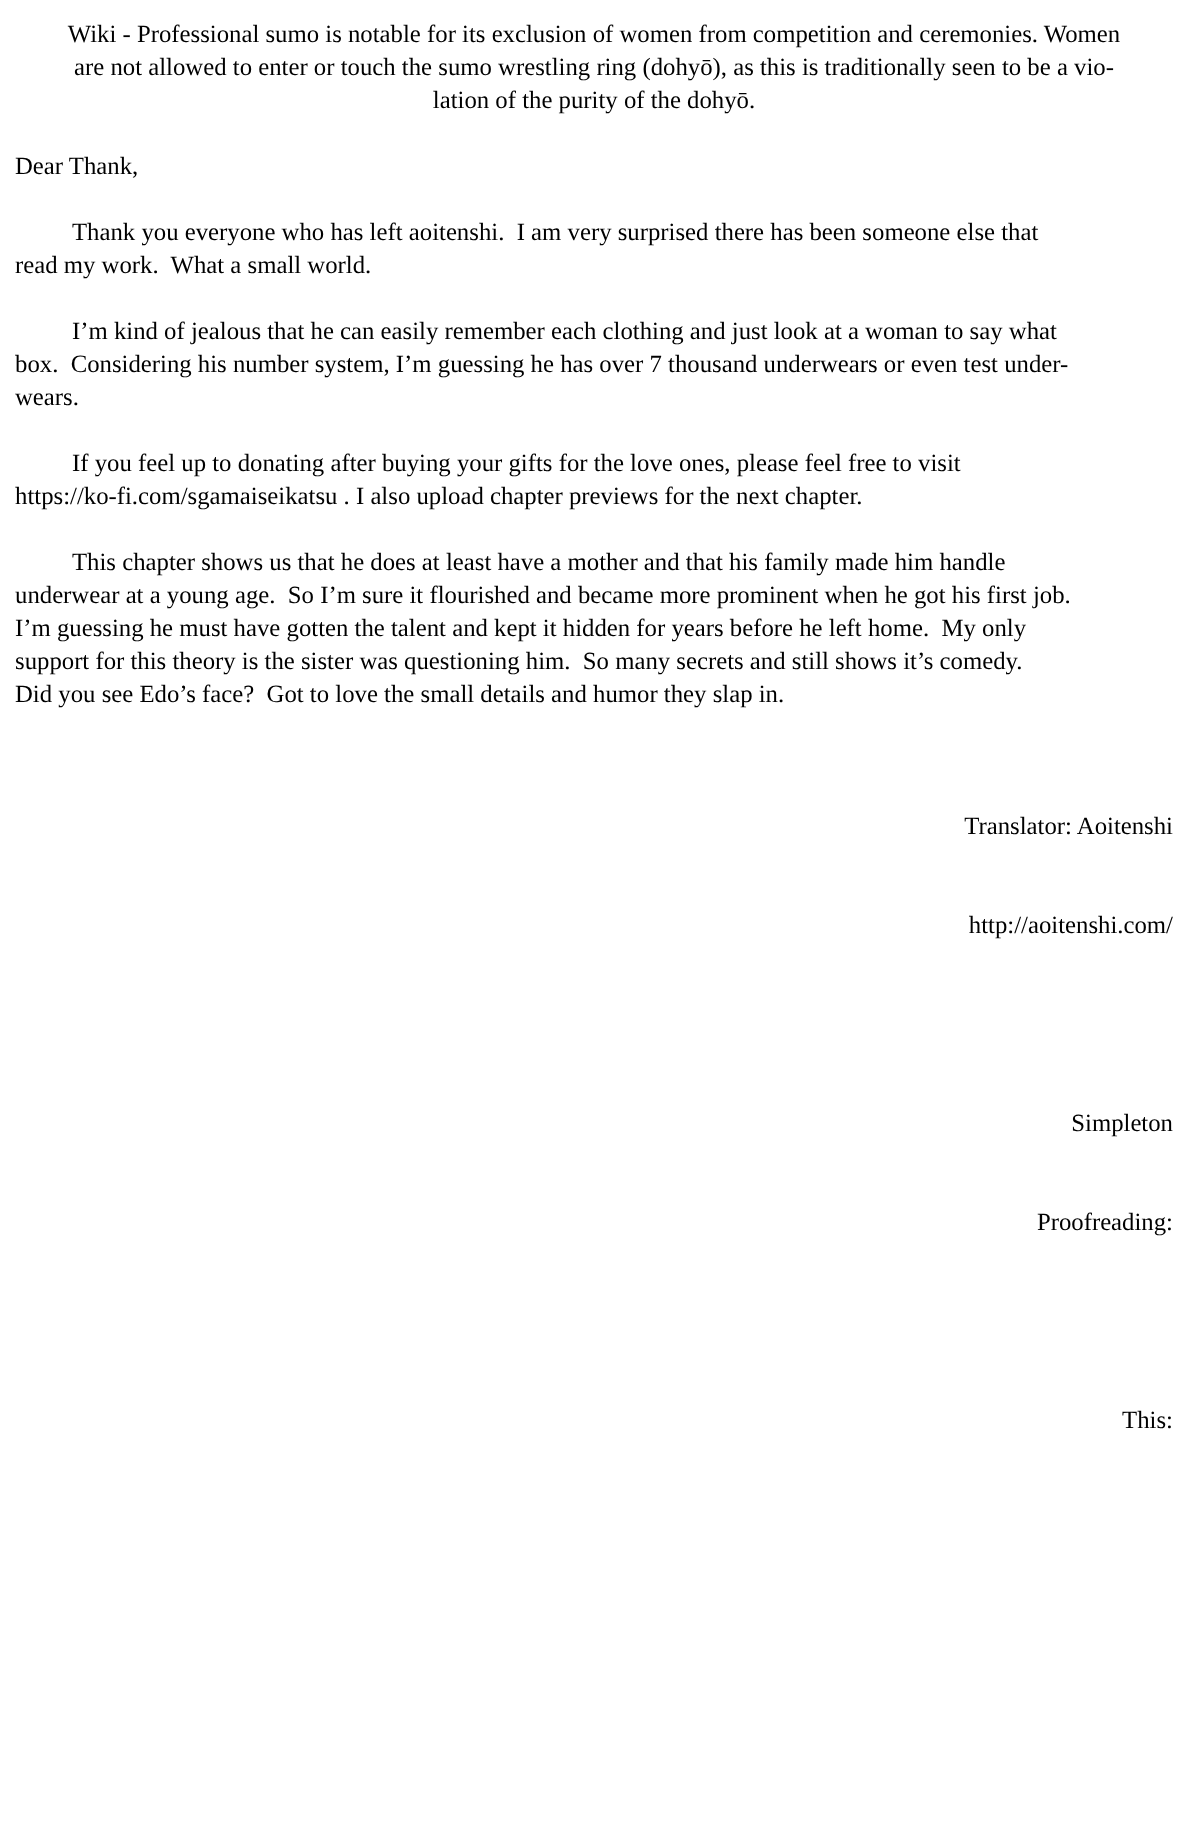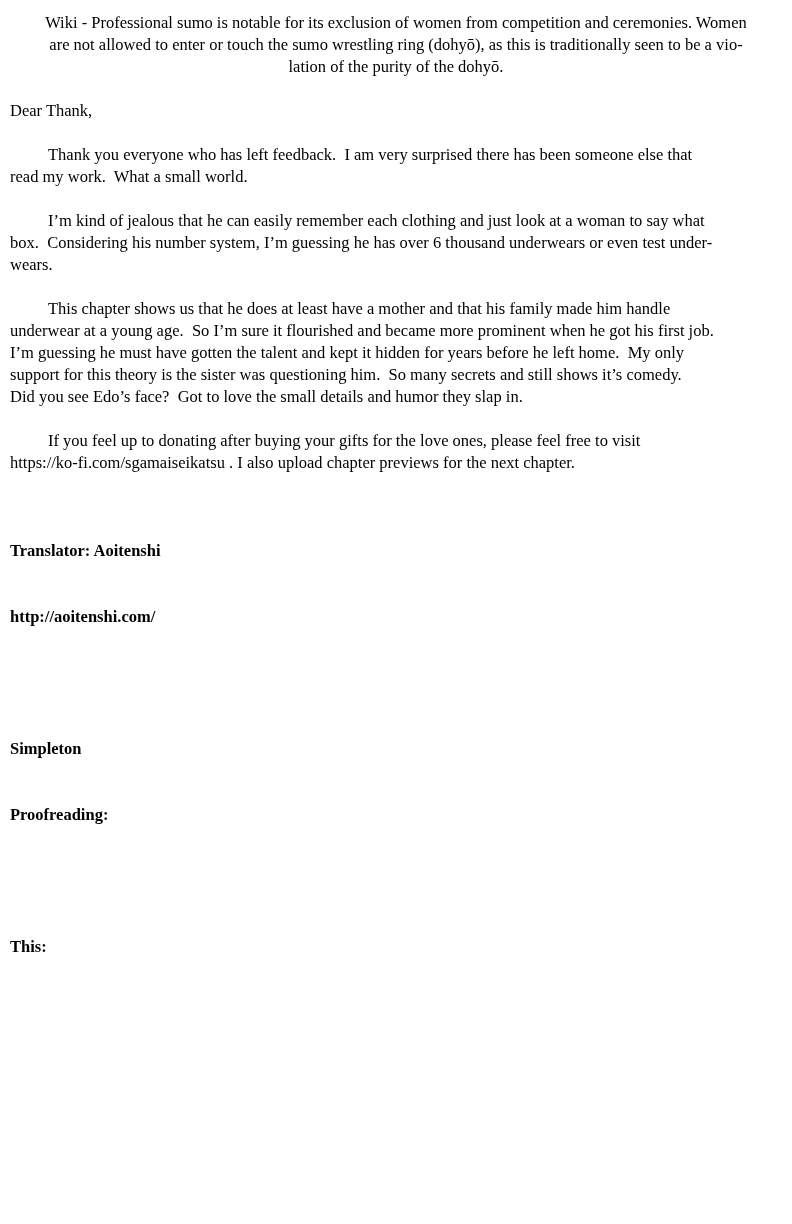--- a/index.html
+++ b/index.html
@@ -24,51 +24,50 @@
     margin: 0 0 22px 0;
     white-space: pre-wrap;
   }
   .centered {
     text-align: center;
   }
   .indent {
     text-indent: 38px;
   }
   .credits-line {
-    text-align: left;
+    text-align: right;
     white-space: pre-wrap;
-    font-weight: bold;
   }
 </style>
 </head>
 <body>
 
 <div class="page">
 
   <div class="block centered">Wiki - Professional sumo is notable for its exclusion of women from competition and ceremonies. Women
 are not allowed to enter or touch the sumo wrestling ring (dohyō), as this is traditionally seen to be a vio-
 lation of the purity of the dohyō.</div>
 
   <div class="block">Dear Thank,</div>
 
-  <div class="block indent">Thank you everyone who has left feedback.  I am very surprised there has been someone else that
+  <div class="block indent">Thank you everyone who has left aoitenshi.  I am very surprised there has been someone else that
 read my work.  What a small world.</div>
 
   <div class="block indent">I’m kind of jealous that he can easily remember each clothing and just look at a woman to say what
-box.  Considering his number system, I’m guessing he has over 6 thousand underwears or even test under-
+box.  Considering his number system, I’m guessing he has over 7 thousand underwears or even test under-
 wears.</div>
+
+  <div class="block indent">If you feel up to donating after buying your gifts for the love ones, please feel free to visit
+https://ko-fi.com/sgamaiseikatsu . I also upload chapter previews for the next chapter.</div>
 
   <div class="block indent">This chapter shows us that he does at least have a mother and that his family made him handle
 underwear at a young age.  So I’m sure it flourished and became more prominent when he got his first job.
 I’m guessing he must have gotten the talent and kept it hidden for years before he left home.  My only
 support for this theory is the sister was questioning him.  So many secrets and still shows it’s comedy.
 Did you see Edo’s face?  Got to love the small details and humor they slap in.</div>
-
-  <div class="block indent">If you feel up to donating after buying your gifts for the love ones, please feel free to visit
-https://ko-fi.com/sgamaiseikatsu . I also upload chapter previews for the next chapter.</div>
 
   <div class="block">
     <div class="credits-line">Translator: Aoitenshi</div>
     <div class="credits-line">http://aoitenshi.com/</div>
   </div>
 
   <div class="block">
     <div class="credits-line">Simpleton</div>
     <div class="credits-line">Proofreading:</div>
   </div>

